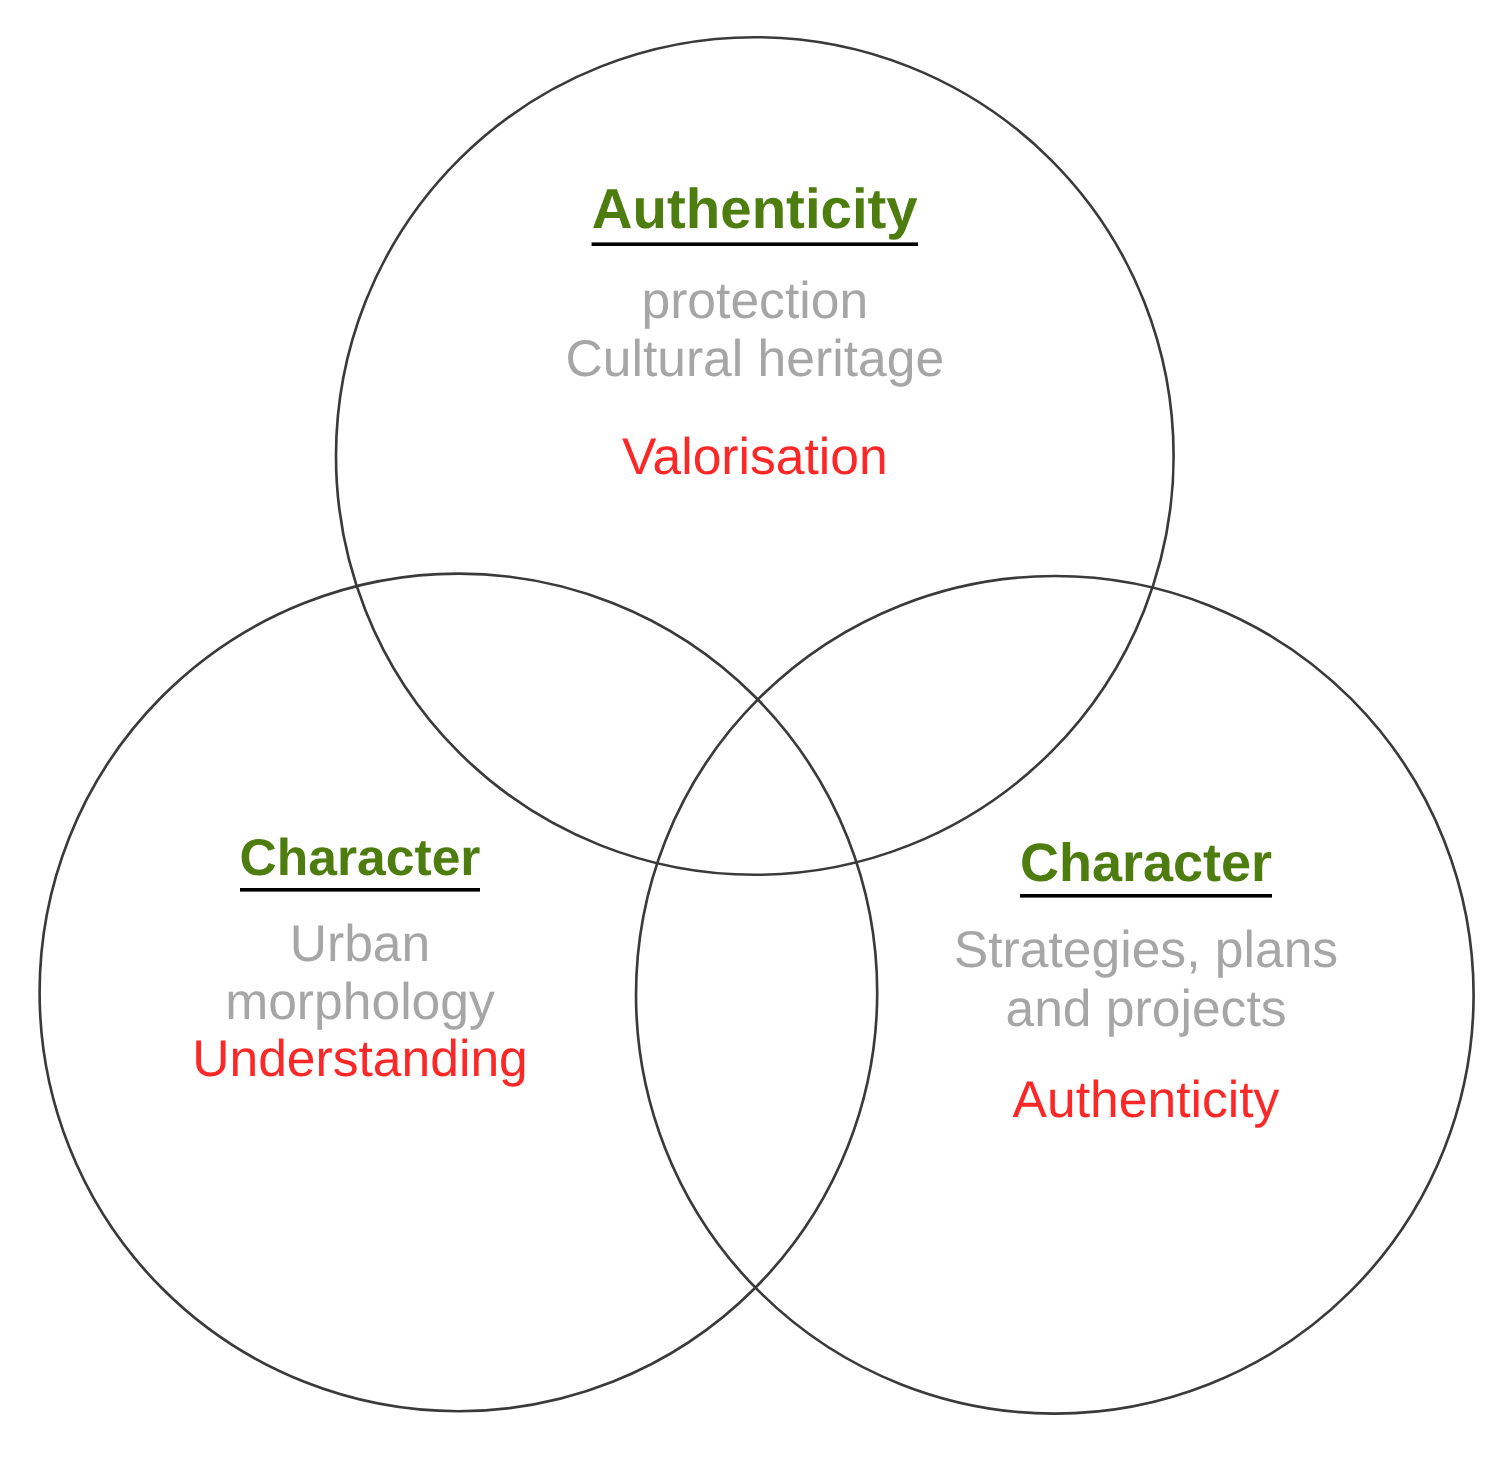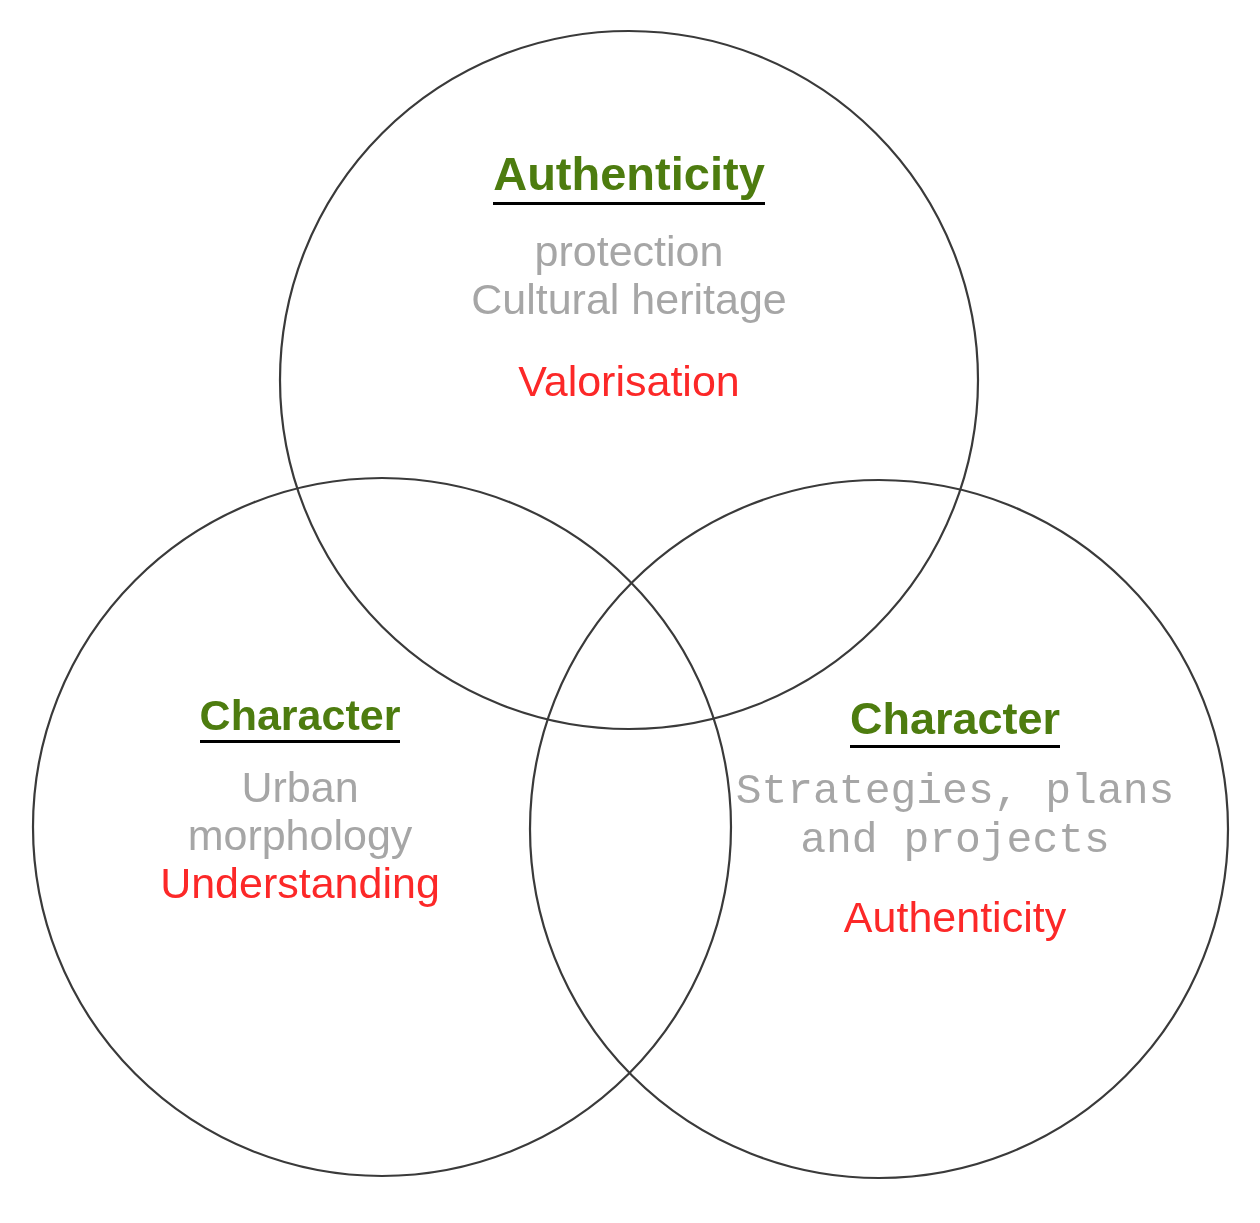--- a/index.html
+++ b/index.html
@@ -65,21 +65,21 @@
   #block-character .lobe-sub     { font-size: 43px; margin-top: 20px; }
   #block-character .lobe-key     { font-size: 43px; }
 
   
   #block-identity {
     left: 735px;
     top: 694px;
     width: 440px;
   }
   #block-identity .lobe-heading { font-size: 45px; }
-  #block-identity .lobe-sub     { font-size: 43px; margin-top: 20px; font-family: Liberation Mono, monospace; }
+  #block-identity .lobe-sub     { font-size: 43px; margin-top: 20px; }
   #block-identity .lobe-key     { font-size: 43px; margin-top: 28px; }
 </style>
 </head>
 <body>
 
 <div id="stage">
 
   <svg id="venn-svg" viewBox="0 0 1260 1223">
     <circle cx="629" cy="380" r="349" fill="none" stroke="#3a3a3a" stroke-width="2.2"></circle>
     <circle cx="382" cy="827" r="349" fill="none" stroke="#3a3a3a" stroke-width="2.2"></circle>

